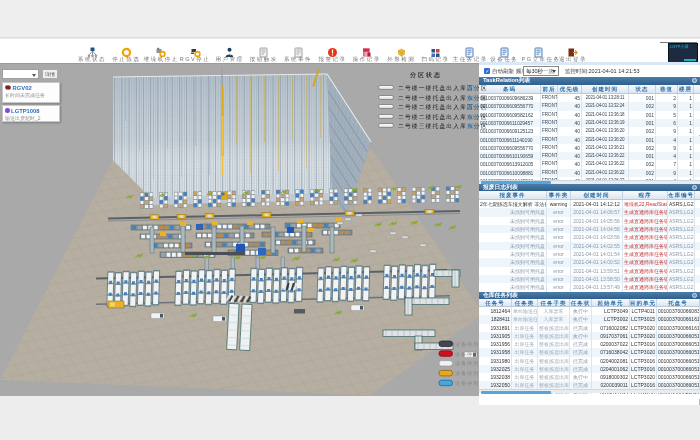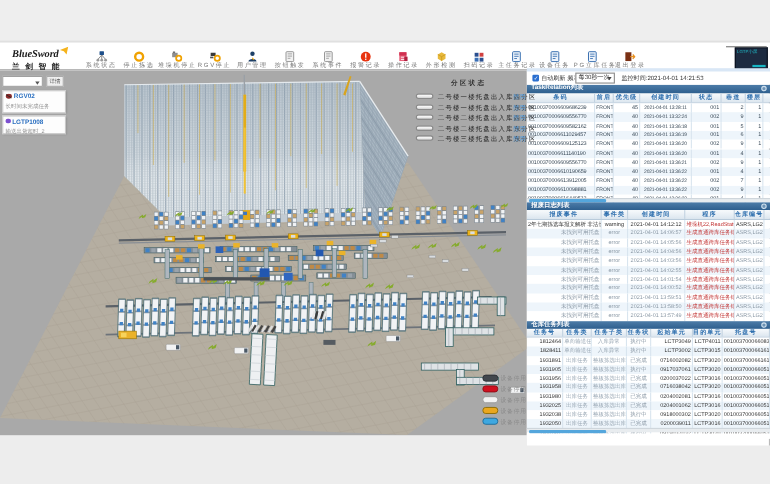--- a/index.html
+++ b/index.html
@@ -36,26 +36,20 @@
 #zone .zt{text-align:center;font-size:6px;color:#333;font-weight:bold;margin-bottom:3.5px;letter-spacing:2px}
 .zrow{position:relative;height:9.5px}
 .zpill{position:absolute;left:4px;top:1.5px;width:16px;height:5px;background:linear-gradient(#ffffff,#d8d8d8);border:0.8px solid #8a8a8a;border-radius:2.5px}
 .zlb{position:absolute;left:24px;top:0.5px;font-size:5.8px;color:#1a1a1a;white-space:nowrap;letter-spacing:1.1px}
 .zcp{position:absolute;right:0px;top:0.5px;font-size:5.8px;color:#5a9bd5}
 </style></head>
 <body>
 <div id="app">
   <div id="topstrip" class="abs"></div>
   <div id="toolbar" class="abs"></div>
-  <div id="logo" class="abs">
-    <div id="logoen">BlueSword<svg width="10" height="8" style="margin-left:1px;margin-bottom:2px" viewBox="0 0 10 8">
-          <path d="M0.5 3.5 L8 0.5 L6.5 7.5 L4 4.5 Z" fill="#f5b31b"></path>
-        </svg></div>
-    <div id="logocn">兰剑智能</div>
-  </div>
   <div id="tbitems" class="abs" style="left:0;top:39px;width:700px;height:25px">
       <div class="titem abs" style="left: 75px;">
         <div class="ic"><svg width="11" height="11" viewBox="0 0 11 11">
             <rect x="3.5" y="0.5" width="4" height="3.5" rx="0.5" fill="#1d4f8a"></rect>
             <path d="M5.5 4 L2 8 M5.5 4 L5.5 8 M5.5 4 L9 8" stroke="#8a8a8a" stroke-width="0.9" fill="none"></path>
             <circle cx="2" cy="8.7" r="1.3" fill="#9a9a9a"></circle>
             <circle cx="5.5" cy="8.7" r="1.3" fill="#9a9a9a"></circle>
             <circle cx="9" cy="8.7" r="1.3" fill="#9a9a9a"></circle>
           </svg></div>
         <div class="lb">系统状态</div>

